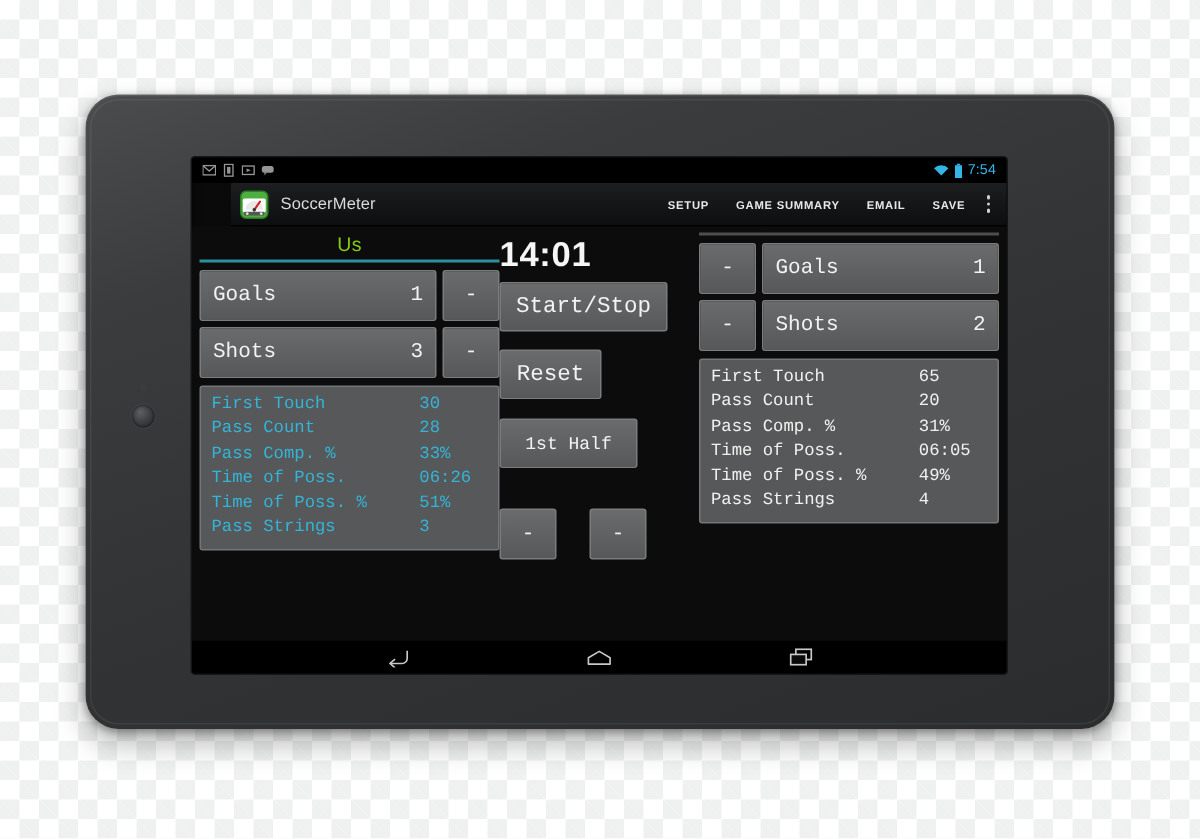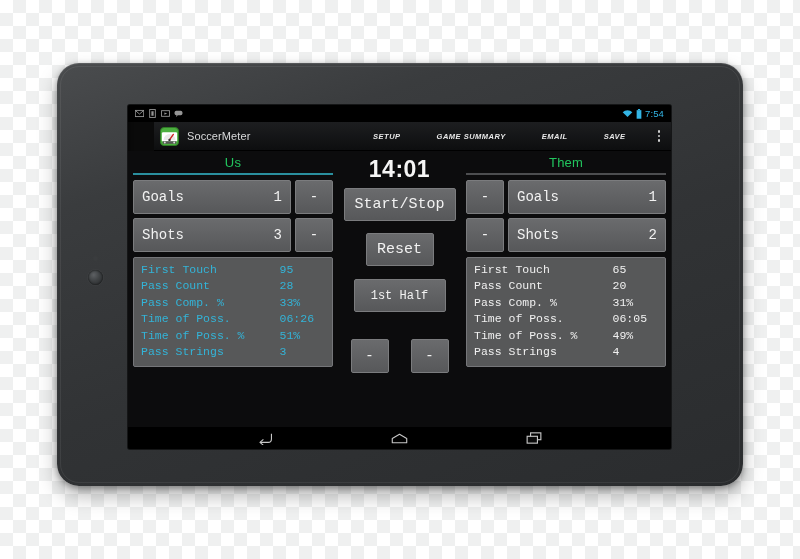--- a/index.html
+++ b/index.html
@@ -130,22 +130,21 @@
   #app-title {
     color: #d9dadb;
     font-size: 11px;
     margin-left: 8px;
     letter-spacing: 0.1px;
   }
   #action-items {
     margin-left: auto;
     display: flex;
     align-items: center;
-    gap: 18px;
-    font-style: italic;
+    gap: 0px;
   }
   .action-item {
     color: #e8e8e8;
     font-size: 7.5px;
     font-weight: bold;
     letter-spacing: 0.5px;
     padding: 6px 9px;
     white-space: nowrap;
   }
   #overflow-menu {
@@ -166,25 +165,25 @@
   #app-content {
     position: relative;
     height: 276px;
     background: #0c0c0d;
     display: flex;
     padding: 4px 5px 0 5px;
     gap: 0;
   }
 
   .team-col { width: 200px; flex: 0 0 200px; display: flex; flex-direction: column; }
-  .center-col { flex: 1 1 auto; display: flex; flex-direction: column; align-items: center; }
+  .center-col { flex: 1 1 auto; display: flex; flex-direction: column; align-items: flex-start; }
 
   .team-head {
     text-align: center;
-    color: #22c55e;
+    color: #84cc16;
     font-size: 13px;
     padding-bottom: 3px;
     letter-spacing: 0.2px;
   }
   .team-underline { height: 2px; width: 100%; }
   .team-underline.active { background: #2a8f9e; }
   .team-underline.inactive { background: #4d4e50; }
 
   .score-rows { margin-top: 5px; display: flex; flex-direction: column; gap: 4px; }
   .score-row { display: flex; gap: 4px; height: 34px; }
@@ -357,21 +356,21 @@
               <span>3</span>
             </div>
             <div class="btn minus-btn">-</div>
           </div>
         </div>
         <div class="stats-box">
           <table class="stats-left">
             <tbody>
                 <tr>
               <td>First Touch</td>
-              <td class="val">95</td>
+              <td class="val">30</td>
             </tr>
             <tr>
               <td>Pass Count</td>
               <td class="val">28</td>
             </tr>
             <tr>
               <td>Pass Comp. %</td>
               <td class="val">33%</td>
             </tr>
             <tr>
@@ -396,21 +395,20 @@
         <div class="btn center-btn" id="btn-startstop">Start/Stop</div>
         <div class="btn center-btn" id="btn-reset">Reset</div>
         <div class="btn center-btn" id="btn-half">1st Half</div>
         <div id="center-minus-row">
           <div class="btn minus-btn">-</div>
           <div class="btn minus-btn">-</div>
         </div>
       </div>
 
       <div class="team-col">
-        <div class="team-head">Them</div>
         <div class="team-underline inactive"></div>
         <div class="score-rows">
           <div class="score-row reverse">
             <div class="btn stat-btn">
               <span>Goals</span>
               <span>1</span>
             </div>
             <div class="btn minus-btn">-</div>
           </div>
           <div class="score-row reverse">

